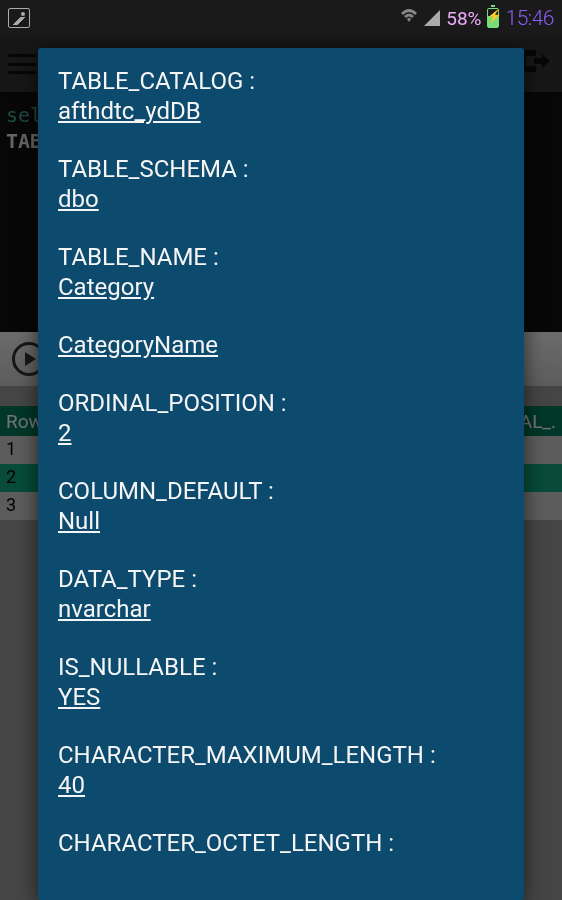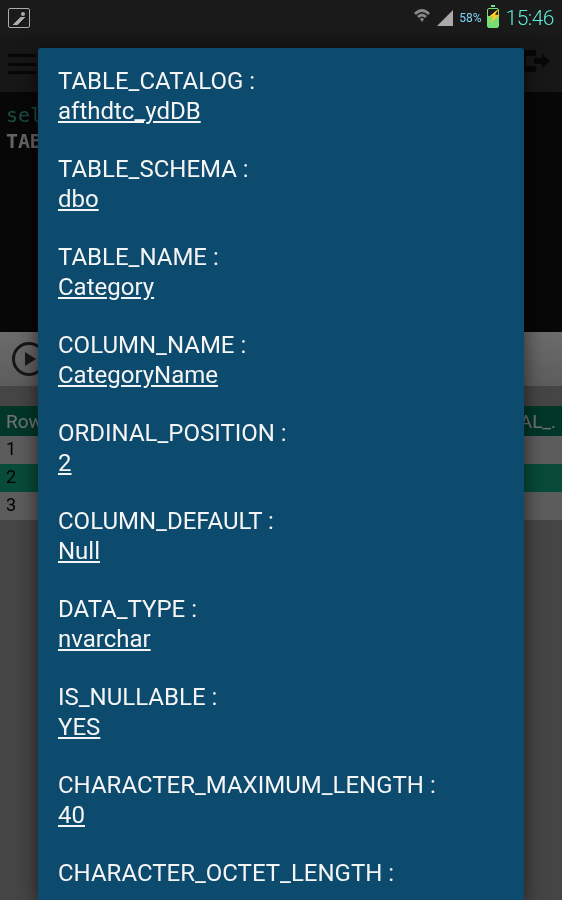--- a/index.html
+++ b/index.html
@@ -75,22 +75,22 @@
     }
     
     .signal-icon {
       width: 0;
       height: 0;
       border-left: 16px solid transparent;
       border-bottom: 16px solid #aaa;
     }
     
     .battery-pct {
-      font-size: 12px;
-      color: #7dd3fc;
+      font-size: 19px;
+      color: #f0abfc;
     }
     
     .battery-icon {
       width: 12px;
       height: 20px;
       border: 1.5px solid #7d7;
       border-radius: 2px;
       position: relative;
       background: linear-gradient(to top, #7d7 60%, transparent 60%);
     }
@@ -107,21 +107,21 @@
       content: '⚡';
       position: absolute;
       top: 0;
       left: -1px;
       font-size: 12px;
       color: #fff;
     }
     
     .clock {
       font-size: 21px;
-      color: #5eead4;
+      color: #8b5cf6;
       font-weight: 300;
       letter-spacing: -0.5px;
     }
     
     
     .action-bar {
       height: 56px;
       background: #333;
       display: flex;
       align-items: center;
@@ -345,21 +345,20 @@
       </div>
       <div class="field-group">
         <span class="field-label">TABLE_SCHEMA :</span>
         <span class="field-value">dbo</span>
       </div>
       <div class="field-group">
         <span class="field-label">TABLE_NAME :</span>
         <span class="field-value">Category</span>
       </div>
       <div class="field-group">
-        <span class="field-label">COLUMN_NAME :</span>
         <span class="field-value">CategoryName</span>
       </div>
       <div class="field-group">
         <span class="field-label">ORDINAL_POSITION :</span>
         <span class="field-value">2</span>
       </div>
       <div class="field-group">
         <span class="field-label">COLUMN_DEFAULT :</span>
         <span class="field-value">Null</span>
       </div>

